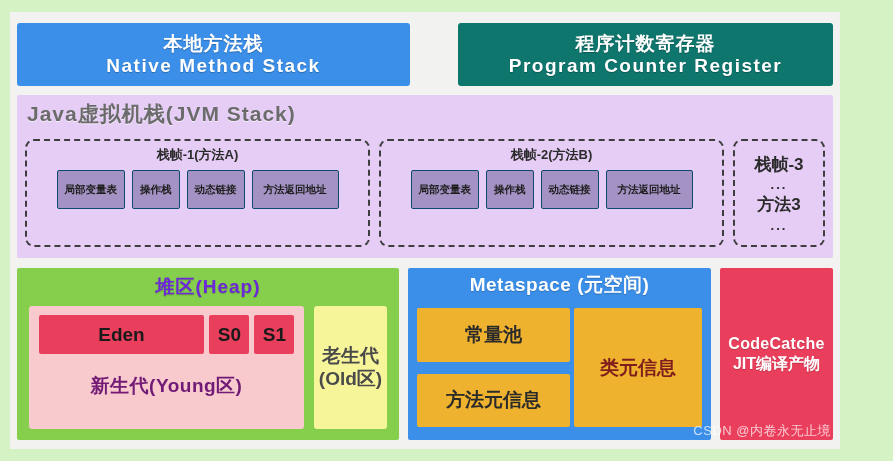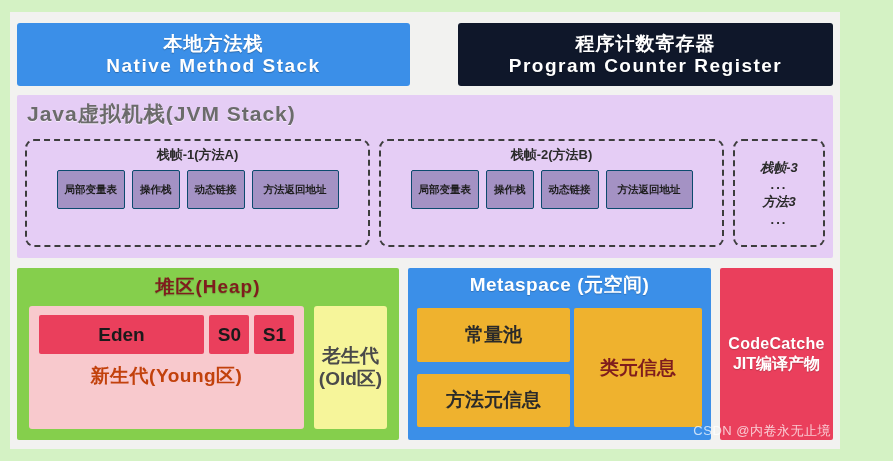--- a/index.html
+++ b/index.html
@@ -43,21 +43,21 @@
     color: #ffffff;
     line-height: 1.12;
     text-shadow: 0 1px 1px rgba(0,0,0,0.25);
   }
   .native-stack {
     flex: 0 0 393px;
     background: #3b8fe8;
   }
   .pc-register {
     flex: 1;
-    background: #0f172a;
+    background: #0f766e;
     margin-left: 36px;
   }
   .top-cn {
     font-size: 19px;
     font-weight: bold;
     letter-spacing: 1px;
   }
   .top-en {
     font-size: 19px;
     font-weight: bold;
@@ -132,26 +132,25 @@
     align-items: center;
     justify-content: center;
     font-size: 10.5px;
     font-weight: bold;
     color: #1d1d1d;
     padding: 0 7px;
     white-space: nowrap;
   }
   .frame-part.wide { padding: 0 11px; }
   .frame-c-line {
-    font-size: 13px;
+    font-size: 17px;
     font-weight: bold;
     color: #2b2b2b;
     line-height: 1.45;
     text-align: center;
-    font-style: italic;
   }
   .frame-c-dots {
     font-size: 13px;
     font-weight: bold;
     color: #2b2b2b;
     line-height: 1.2;
     letter-spacing: 2px;
   }
 
   
@@ -166,21 +165,21 @@
   }
 
   .heap {
     flex: 0 0 382px;
     background: #85cf4c;
     border-radius: 2px;
     position: relative;
   }
   .heap-title {
     text-align: center;
-    color: #7f1d1d;
+    color: #6d28d9;
     font-size: 19px;
     font-weight: bold;
     padding-top: 6px;
     letter-spacing: 1px;
     text-shadow: 0 1px 1px rgba(0,0,0,0.2);
   }
   .heap-inner {
     position: absolute;
     left: 12px;
     right: 12px;
@@ -211,24 +210,24 @@
     display: flex;
     align-items: center;
     justify-content: center;
     color: #1a1a1a;
     font-size: 19px;
     font-weight: bold;
   }
   .eden { flex: 1; }
   .surv { flex: 0 0 40px; }
   .young-label {
-    margin-top: 9px;
-    font-size: 19px;
-    font-weight: bold;
-    color: #c2410c;
+    margin-top: 19px;
+    font-size: 19px;
+    font-weight: bold;
+    color: #701a75;
     letter-spacing: 0.5px;
   }
   .old-gen {
     flex: 0 0 73px;
     background: #f6f59a;
     border-radius: 3px;
     display: flex;
     flex-direction: column;
     align-items: center;
     justify-content: center;

